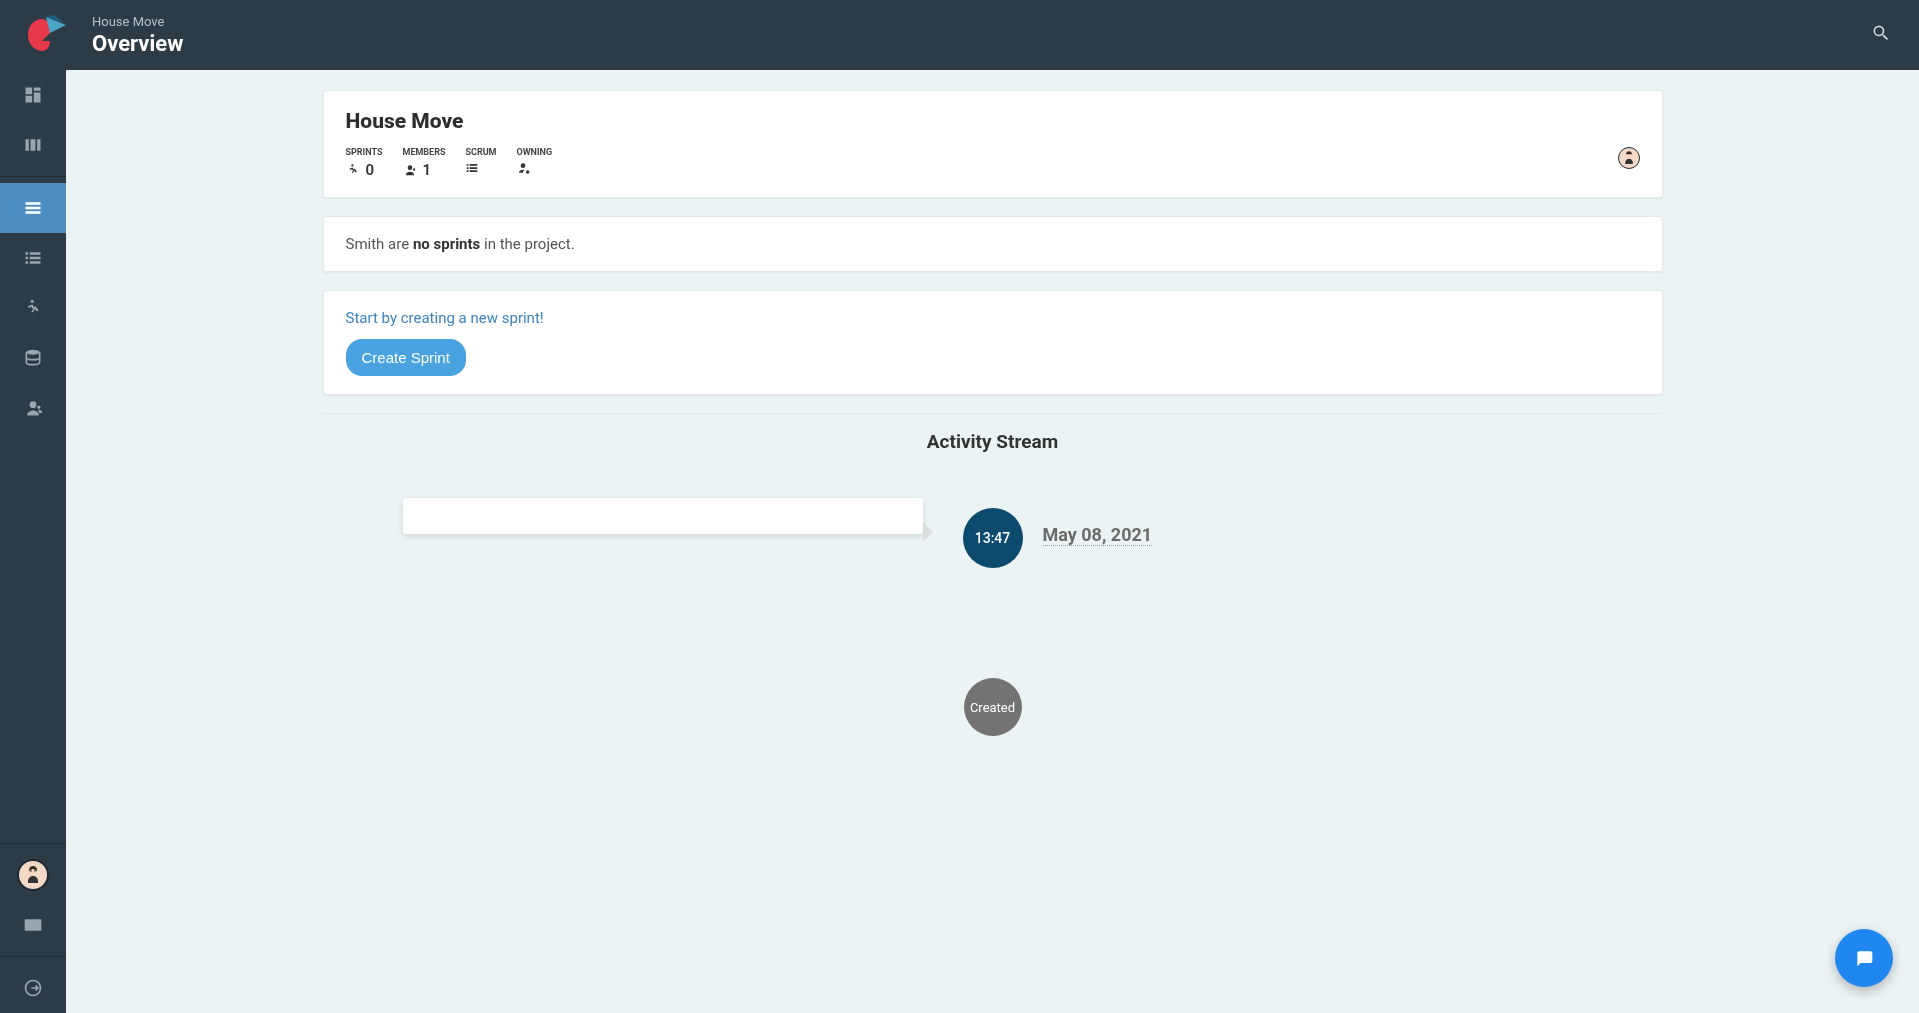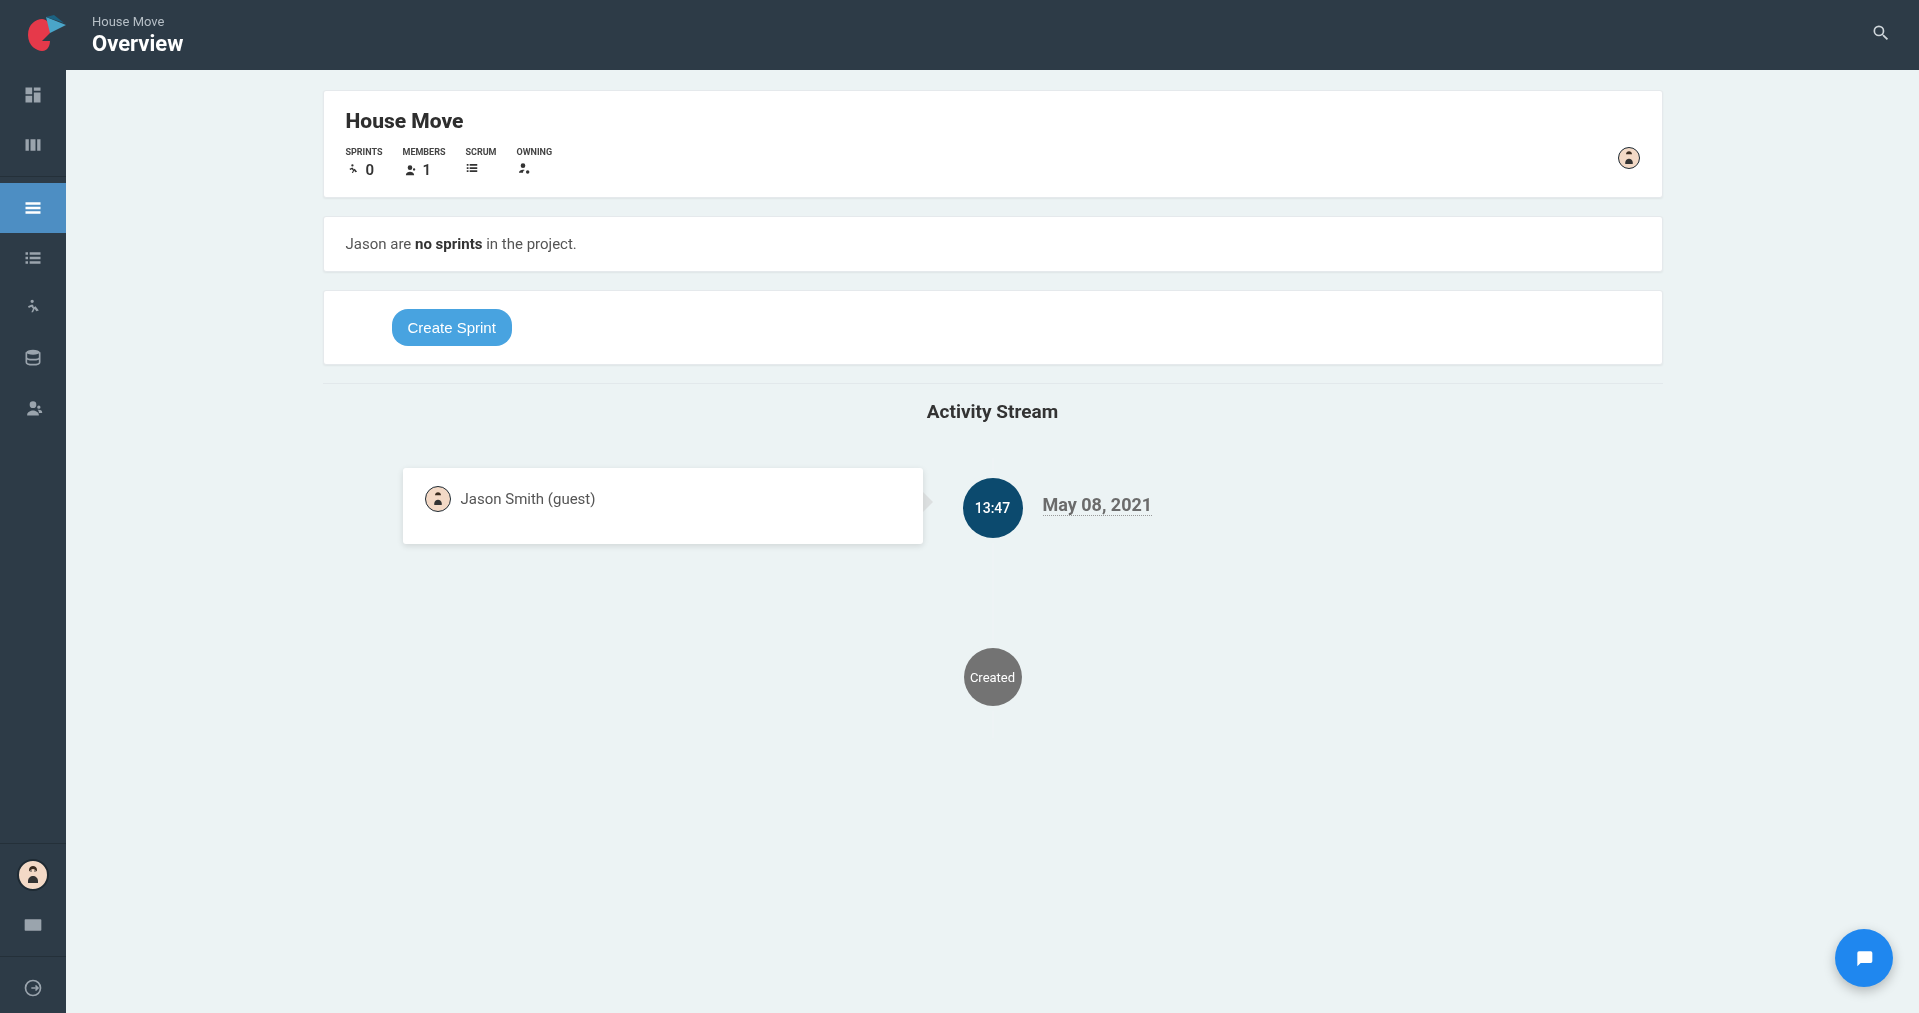--- a/index.html
+++ b/index.html
@@ -153,21 +153,20 @@
   margin-bottom: 12px;
 }
 .btn-primary {
   background: #48a3e0;
   color: #fff;
   border: none;
   border-radius: 16px;
   padding: 10px 16px;
   font-size: 15px;
   cursor: pointer;
-  margin-left: 46px;
 }
 
 .section-divider {
   max-width: 1340px;
   margin: 10px auto 16px;
   border-top: 1px solid #e2e8eb;
 }
 .activity-title {
   text-align: center;
   font-size: 19px;
@@ -419,44 +418,35 @@
               <circle cx="12" cy="8" r="4" fill="#f3d9c6"></circle>
               <path d="M12 3c2 0 4 1.5 4 4H8c0-2.5 2-4 4-4z" fill="#3a2b1f"></path>
               <path d="M7 18c0-3 2.5-5 5-5s5 2 5 5v2H7v-2z" fill="#333"></path>
             </svg>
         </div>
       </div>
     </div>
   </div>
 
   <div class="card message">
-    <span>Jason are </span><b>no sprints</b><span> in the project.</span>
+    <span>Smith are </span><b>no sprints</b><span> in the project.</span>
   </div>
 
   <div class="card create-sprint">
+    <p>Start by creating a new sprint!</p>
     <button class="btn-primary">Create Sprint</button>
   </div>
 
   <div class="section-divider"></div>
   <div class="activity-title">Activity Stream</div>
 
   <div class="timeline">
     <div class="timeline-line"></div>
 
     <div class="activity-card">
-      <div class="activity-user">
-        <div class="avatar-circle small">
-          <svg viewBox="0 0 24 24" width="18" height="18">
-              <circle cx="12" cy="8" r="4" fill="#f3d9c6"></circle>
-              <path d="M12 3c2 0 4 1.5 4 4H8c0-2.5 2-4 4-4z" fill="#3a2b1f"></path>
-              <path d="M7 18c0-3 2.5-5 5-5s5 2 5 5v2H7v-2z" fill="#333"></path>
-            </svg>
-        </div>
-        <span class="activity-user-name">Jason Smith (guest)</span>
-      </div>
     </div>
 
     <div class="time-badge">13:47</div>
     <div class="date-label">May 08, 2021</div>
 
     <div class="created-badge">Created</div>
   </div>
 
 </div>
 

